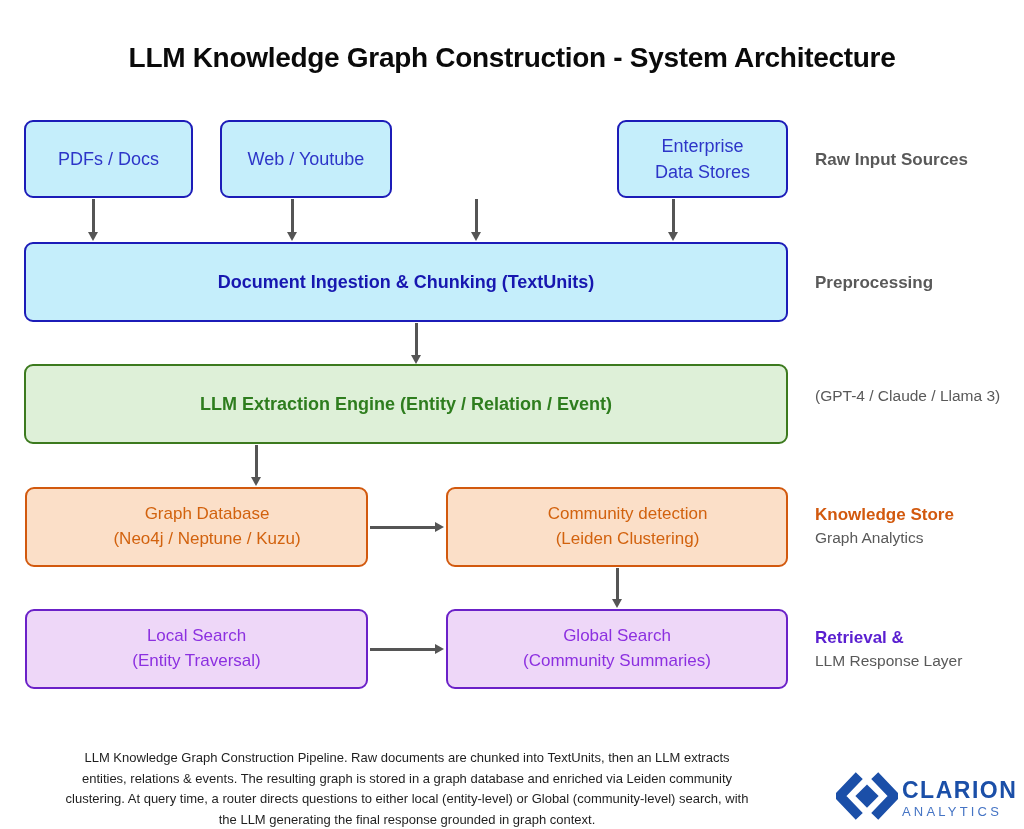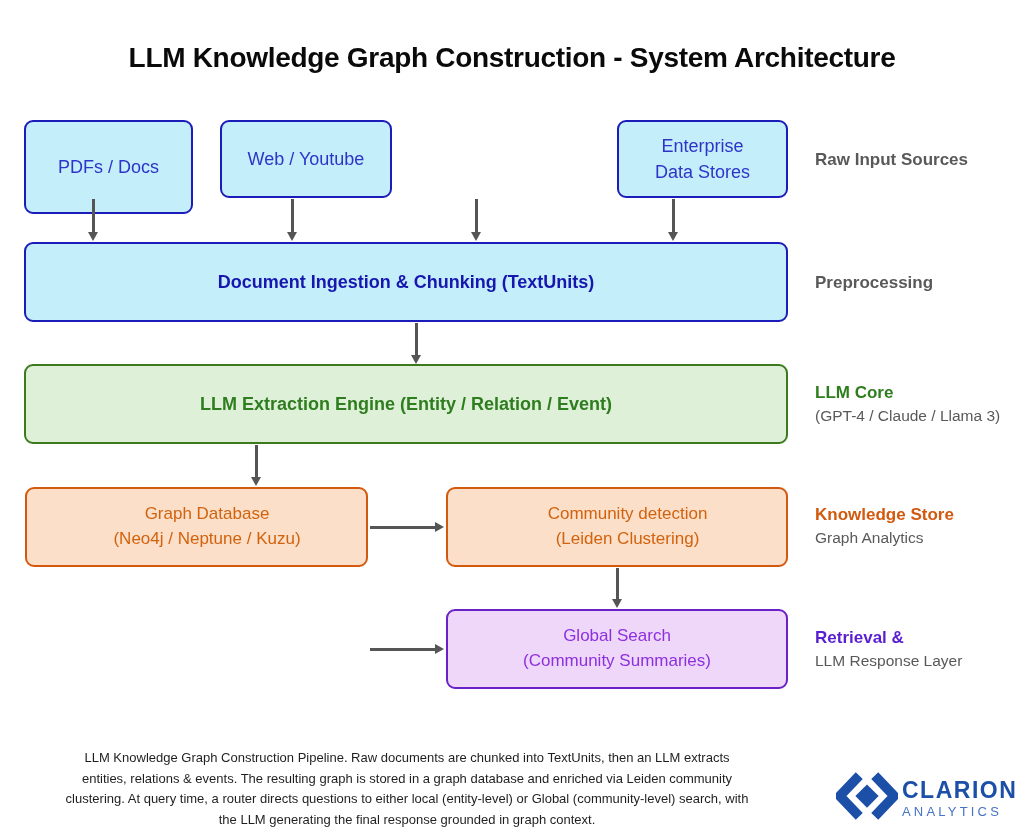--- a/index.html
+++ b/index.html
@@ -48,21 +48,21 @@
   .logo-name{font-size:23px;font-weight:bold;color:#1b4fa8;letter-spacing:1.5px;line-height:1;}
   .logo-sub{font-size:13px;color:#4574c4;letter-spacing:3.2px;line-height:1;margin-top:3px;}
 </style>
 </head>
 <body>
 
 <div id="canvas">
 
   <div class="title">LLM Knowledge Graph Construction - System Architecture</div>
 
-  <div class="box cyan" style="left:24px;top:120px;width:169px;height:94px;">
+  <div class="box cyan" style="left:24px;top:120px;width:169px;height:78px;">
     <div>PDFs / Docs</div>
   </div>
   <div class="box cyan" style="left:220px;top:120px;width:172px;height:78px;">
     <div>Web / Youtube</div>
   </div>
   <div class="box cyan" style="left:617px;top:120px;width:171px;height:78px;">
     <div>Enterprise</div>
     <div>Data Stores</div>
   </div>
   <div class="side" style="top:150px;">
@@ -80,21 +80,20 @@
   <div class="side" style="top:273px;">
     <div class="main">Preprocessing</div>
   </div>
 
   <div class="arrow-v" style="left:415px;top:323px;height:33px;"></div>
 
   <div class="box green" style="left:24px;top:364px;width:764px;height:80px;">
     <div>LLM Extraction Engine (Entity / Relation / Event)</div>
   </div>
   <div class="side" style="top:383px;">
-    <div class="main green-t">LLM Core</div>
     <div class="sub">(GPT-4 / Claude / Llama 3)</div>
   </div>
 
   <div class="arrow-v" style="left:255px;top:445px;height:33px;"></div>
 
   <div class="box orange" style="left:25px;top:487px;width:343px;height:80px;">
     <div>Graph Database</div>
     <div>(Neo4j / Neptune / Kuzu)</div>
   </div>
   <div class="box orange" style="left:446px;top:487px;width:342px;height:80px;">
@@ -102,20 +101,24 @@
     <div>(Leiden Clustering)</div>
   </div>
   <div class="arrow-h" style="left:370px;top:526px;width:66px;"></div>
   <div class="side" style="top:505px;">
     <div class="main orange-t">Knowledge Store</div>
     <div class="sub">Graph Analytics</div>
   </div>
 
   <div class="arrow-v" style="left:616px;top:568px;height:32px;"></div>
 
+  <div class="box purple" style="left:25px;top:609px;width:343px;height:80px;">
+    <div>Local Search</div>
+    <div>(Entity Traversal)</div>
+  </div>
   <div class="box purple" style="left:446px;top:609px;width:342px;height:80px;">
     <div>Global Search</div>
     <div>(Community Summaries)</div>
   </div>
   <div class="arrow-h" style="left:370px;top:648px;width:66px;"></div>
   <div class="side" style="top:628px;">
     <div class="main purple-t">Retrieval &amp;</div>
     <div class="sub">LLM Response Layer</div>
   </div>
 

